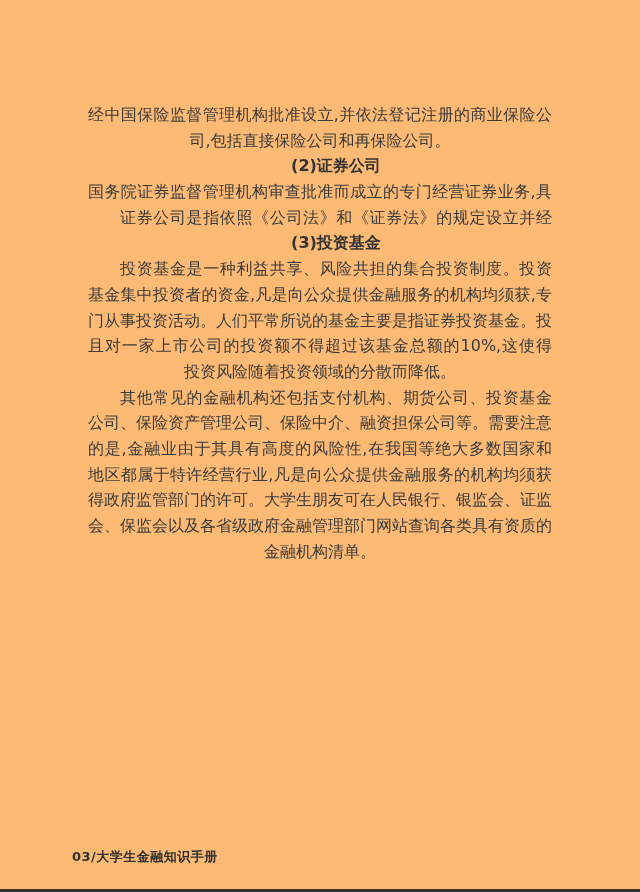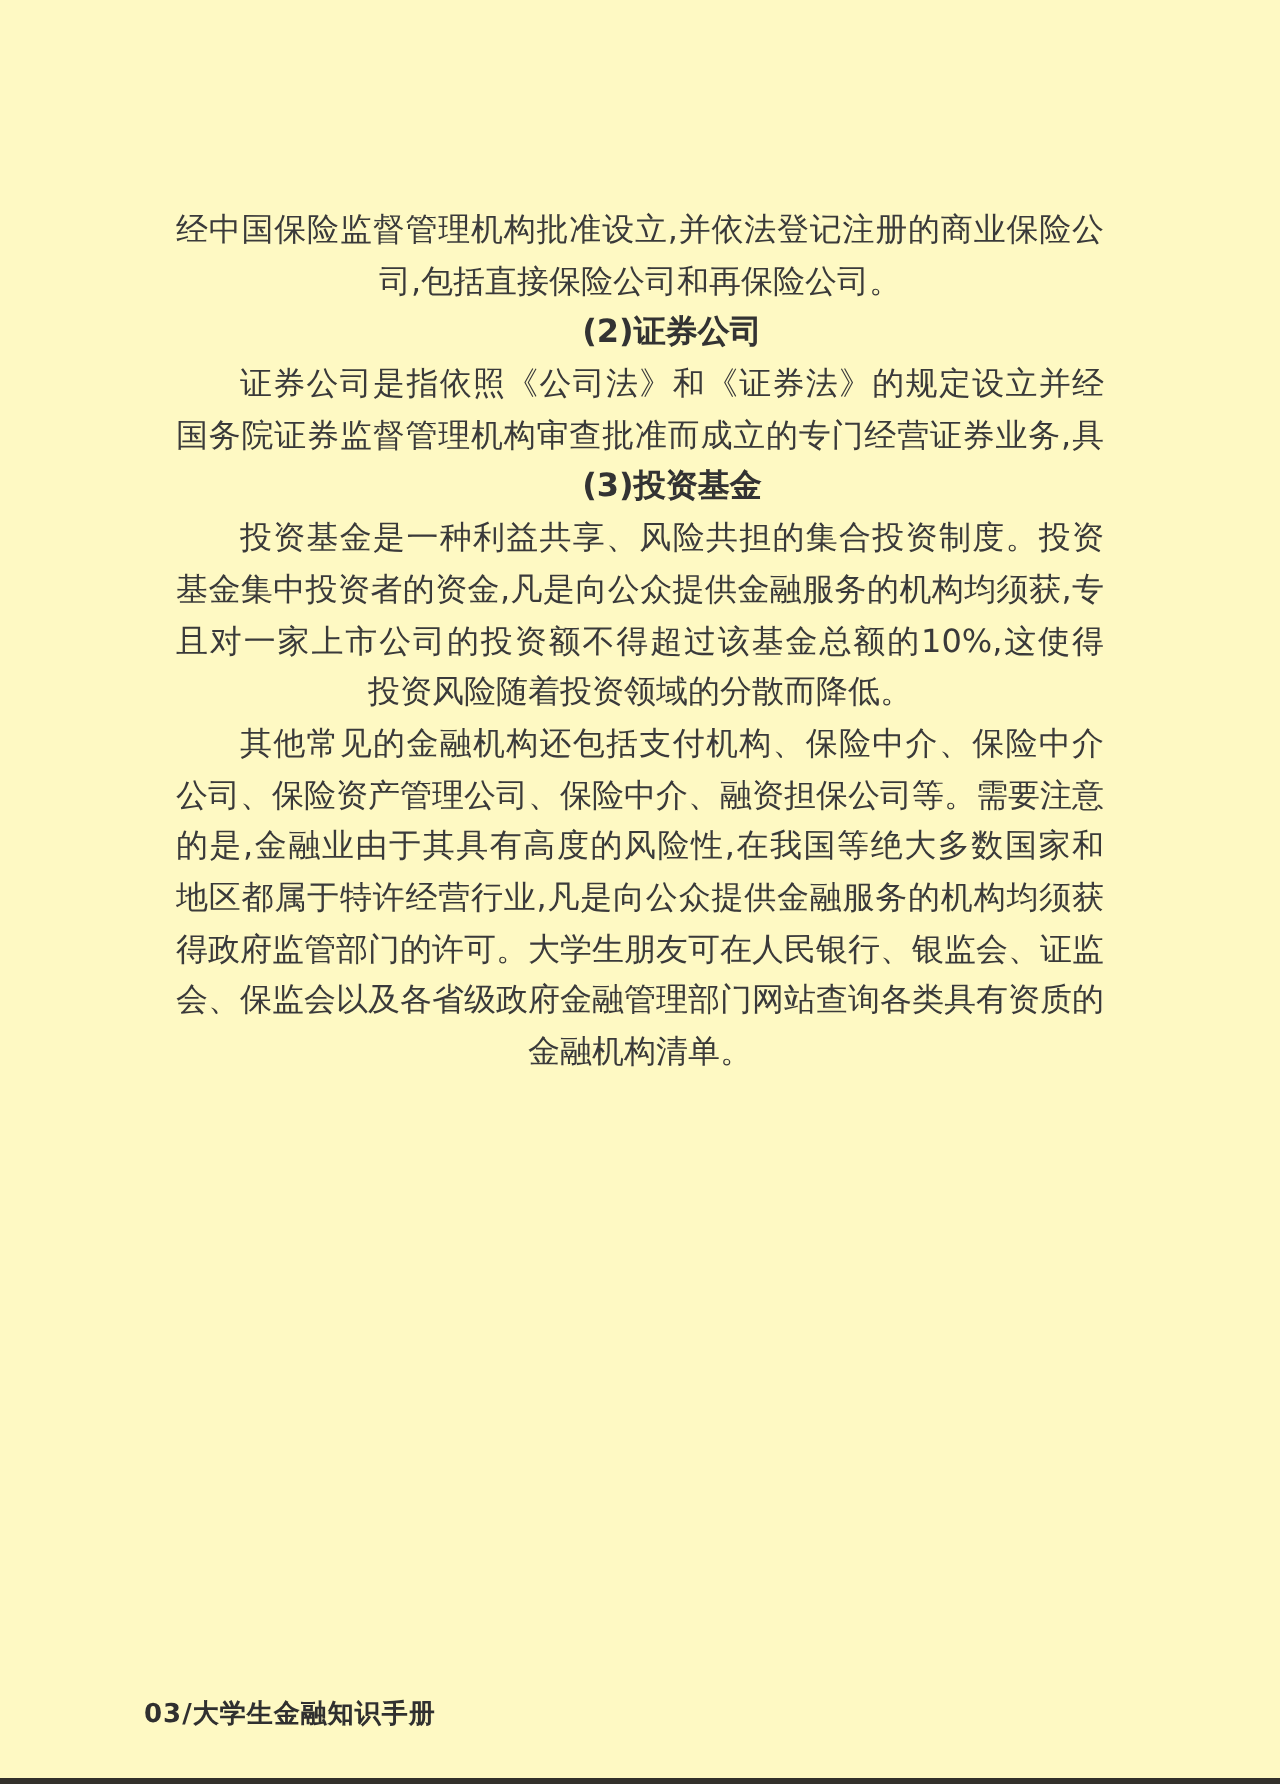--- a/index.html
+++ b/index.html
@@ -58,40 +58,41 @@
     left: 0;
     bottom: 0;
     width: 100%;
     height: 3px;
     background: #33312b;
   }
 </style>
 </head>
 <body>
 
-<div class="page" style="background: #fef9c3; color: rgb(58, 58, 58);">
+<div class="page" style="background: #fdba74; color: rgb(58, 58, 58);">
   <div class="content">
       <div>
         <div class="line fill">经中国保险监督管理机构批准设立,并依法登记注册的商业保险公</div>
         <div class="line">司,包括直接保险公司和再保险公司。</div>
       </div>
       <div class="line heading">(2)证券公司</div>
       <div>
+        <div class="line fill">国务院证券监督管理机构审查批准而成立的专门经营证券业务,具</div>
         <div class="line fill indent">证券公司是指依照《公司法》和《证券法》的规定设立并经</div>
-        <div class="line fill">国务院证券监督管理机构审查批准而成立的专门经营证券业务,具</div>
       </div>
       <div class="line heading">(3)投资基金</div>
       <div>
         <div class="line fill indent">投资基金是一种利益共享、风险共担的集合投资制度。投资</div>
         <div class="line fill">基金集中投资者的资金,凡是向公众提供金融服务的机构均须获,专</div>
+        <div class="line fill">门从事投资活动。人们平常所说的基金主要是指证券投资基金。投</div>
         <div class="line fill">且对一家上市公司的投资额不得超过该基金总额的10%,这使得</div>
         <div class="line">投资风险随着投资领域的分散而降低。</div>
       </div>
       <div>
-        <div class="line fill indent">其他常见的金融机构还包括支付机构、保险中介、保险中介</div>
+        <div class="line fill indent">其他常见的金融机构还包括支付机构、期货公司、投资基金</div>
         <div class="line fill">公司、保险资产管理公司、保险中介、融资担保公司等。需要注意</div>
         <div class="line fill">的是,金融业由于其具有高度的风险性,在我国等绝大多数国家和</div>
         <div class="line fill">地区都属于特许经营行业,凡是向公众提供金融服务的机构均须获</div>
         <div class="line fill">得政府监管部门的许可。大学生朋友可在人民银行、银监会、证监</div>
         <div class="line fill">会、保监会以及各省级政府金融管理部门网站查询各类具有资质的</div>
         <div class="line">金融机构清单。</div>
       </div>
     </div>
   <div class="footer">03/大学生金融知识手册</div>
   <div class="bottom-bar" style="background: rgb(51, 49, 43);"></div>

